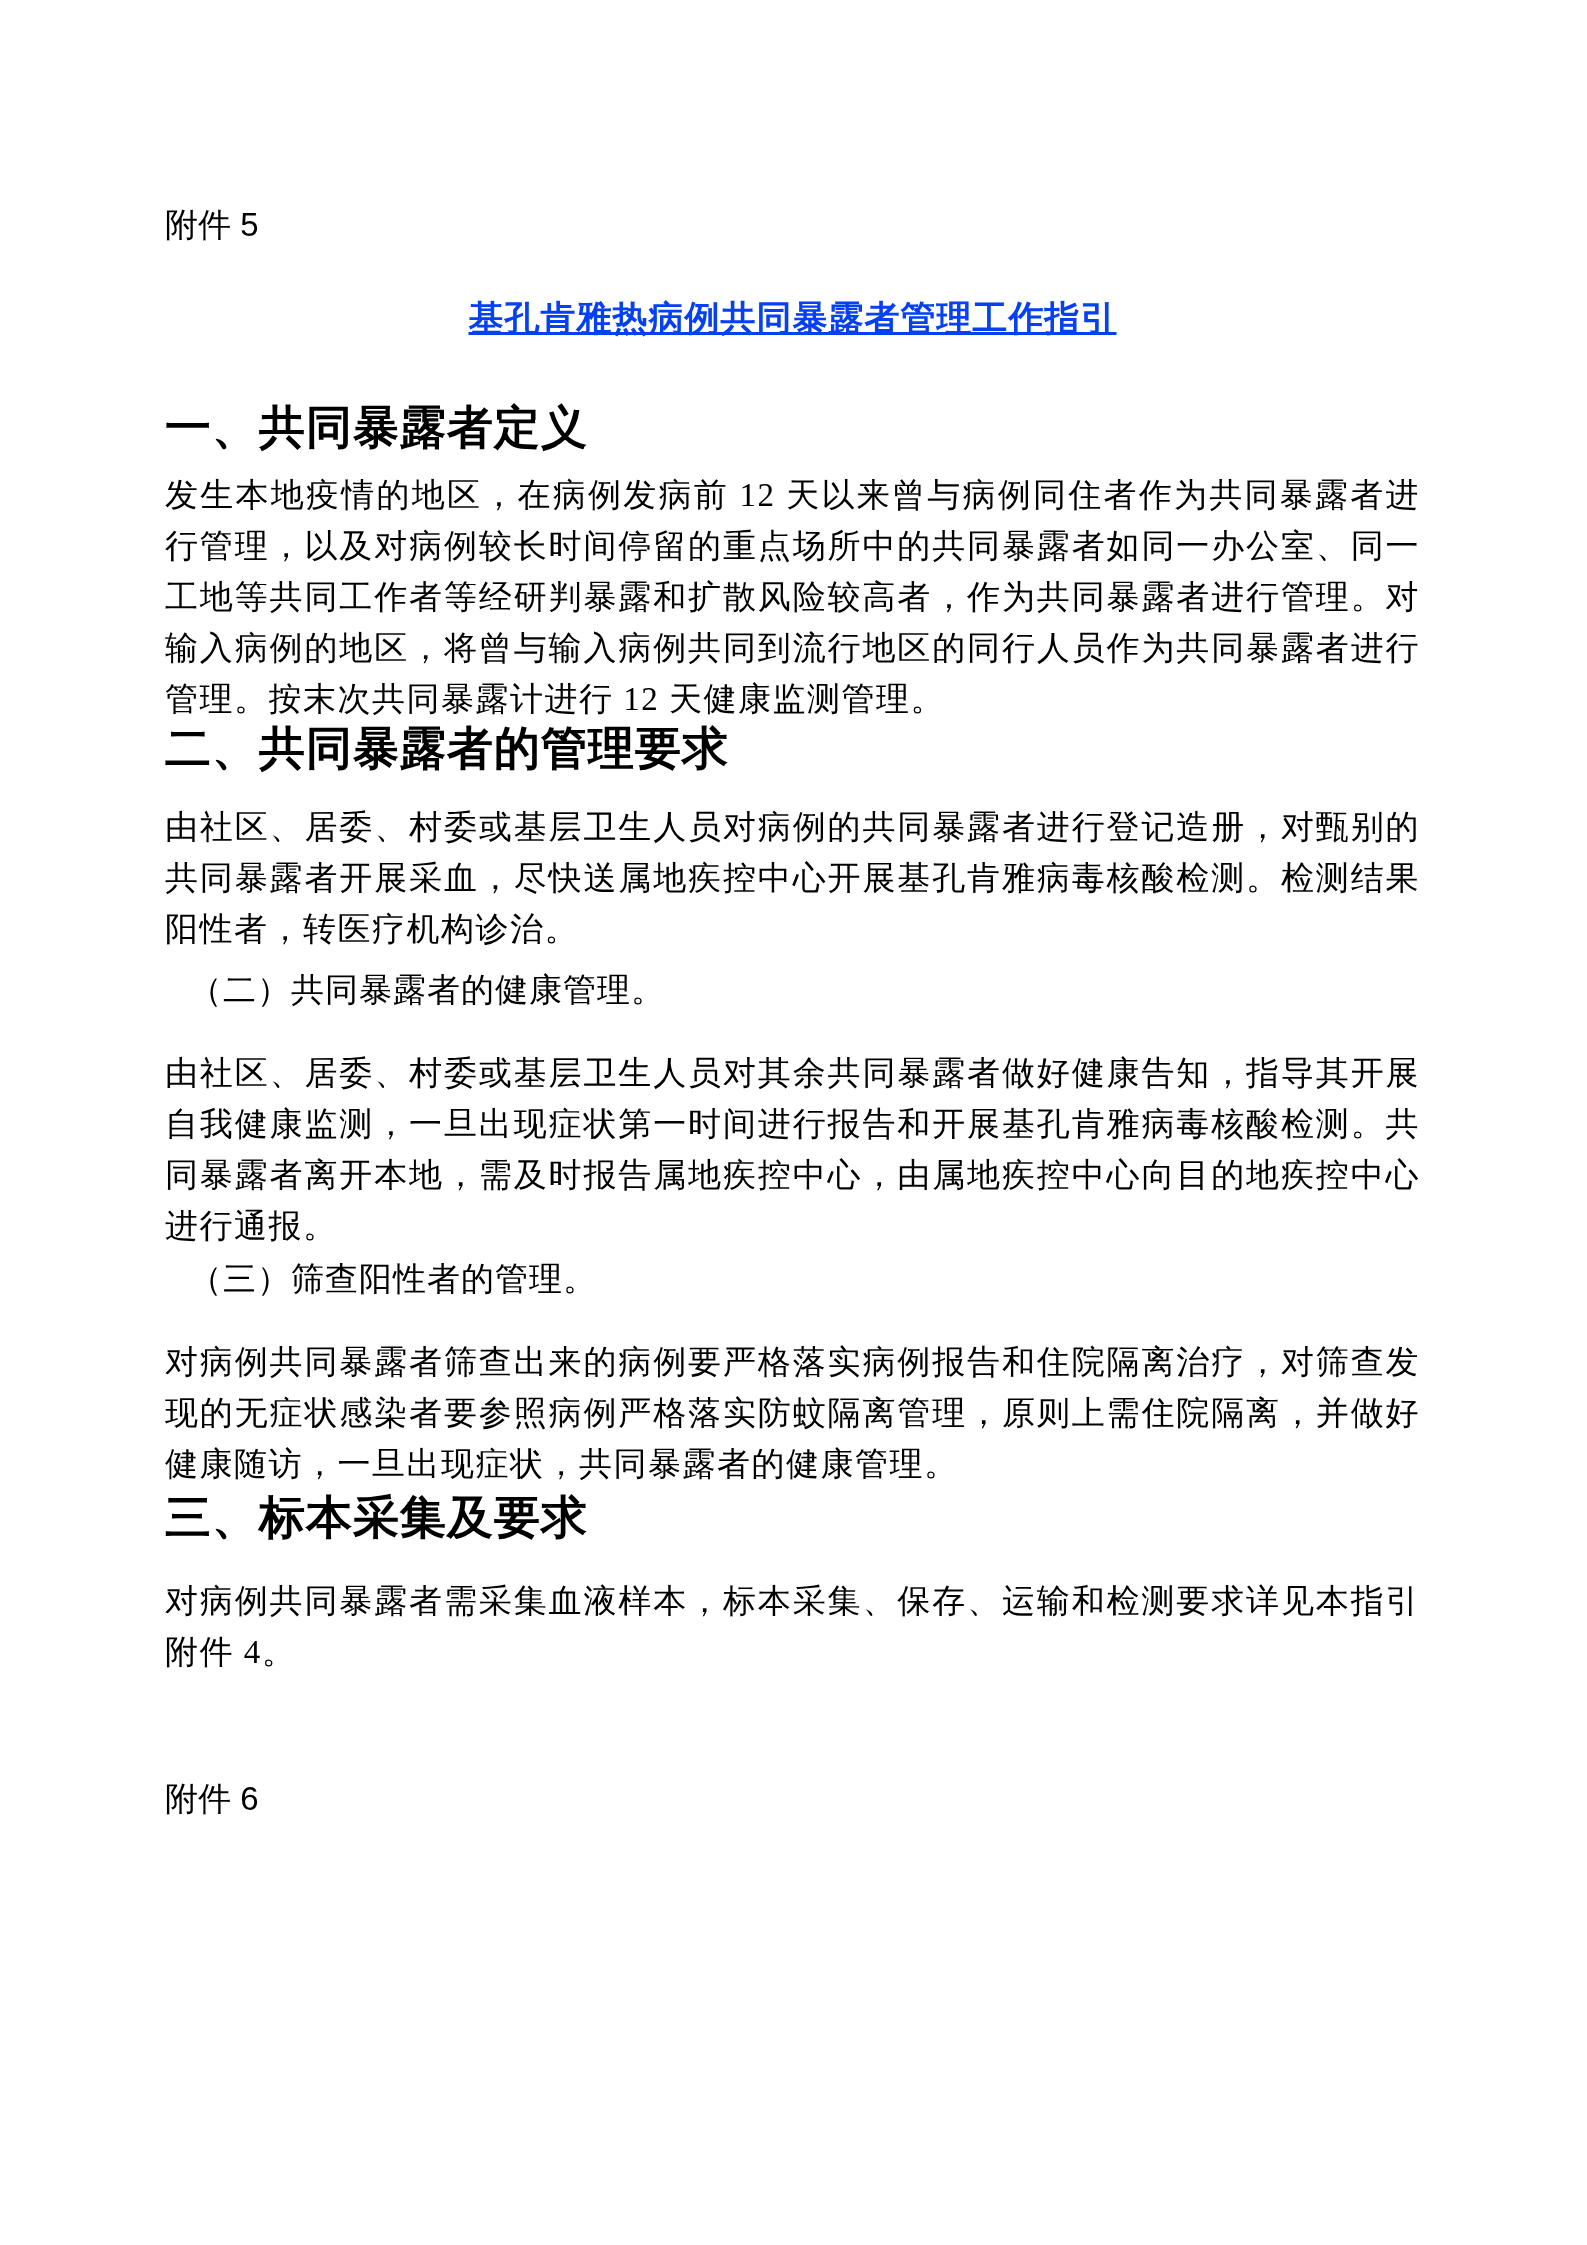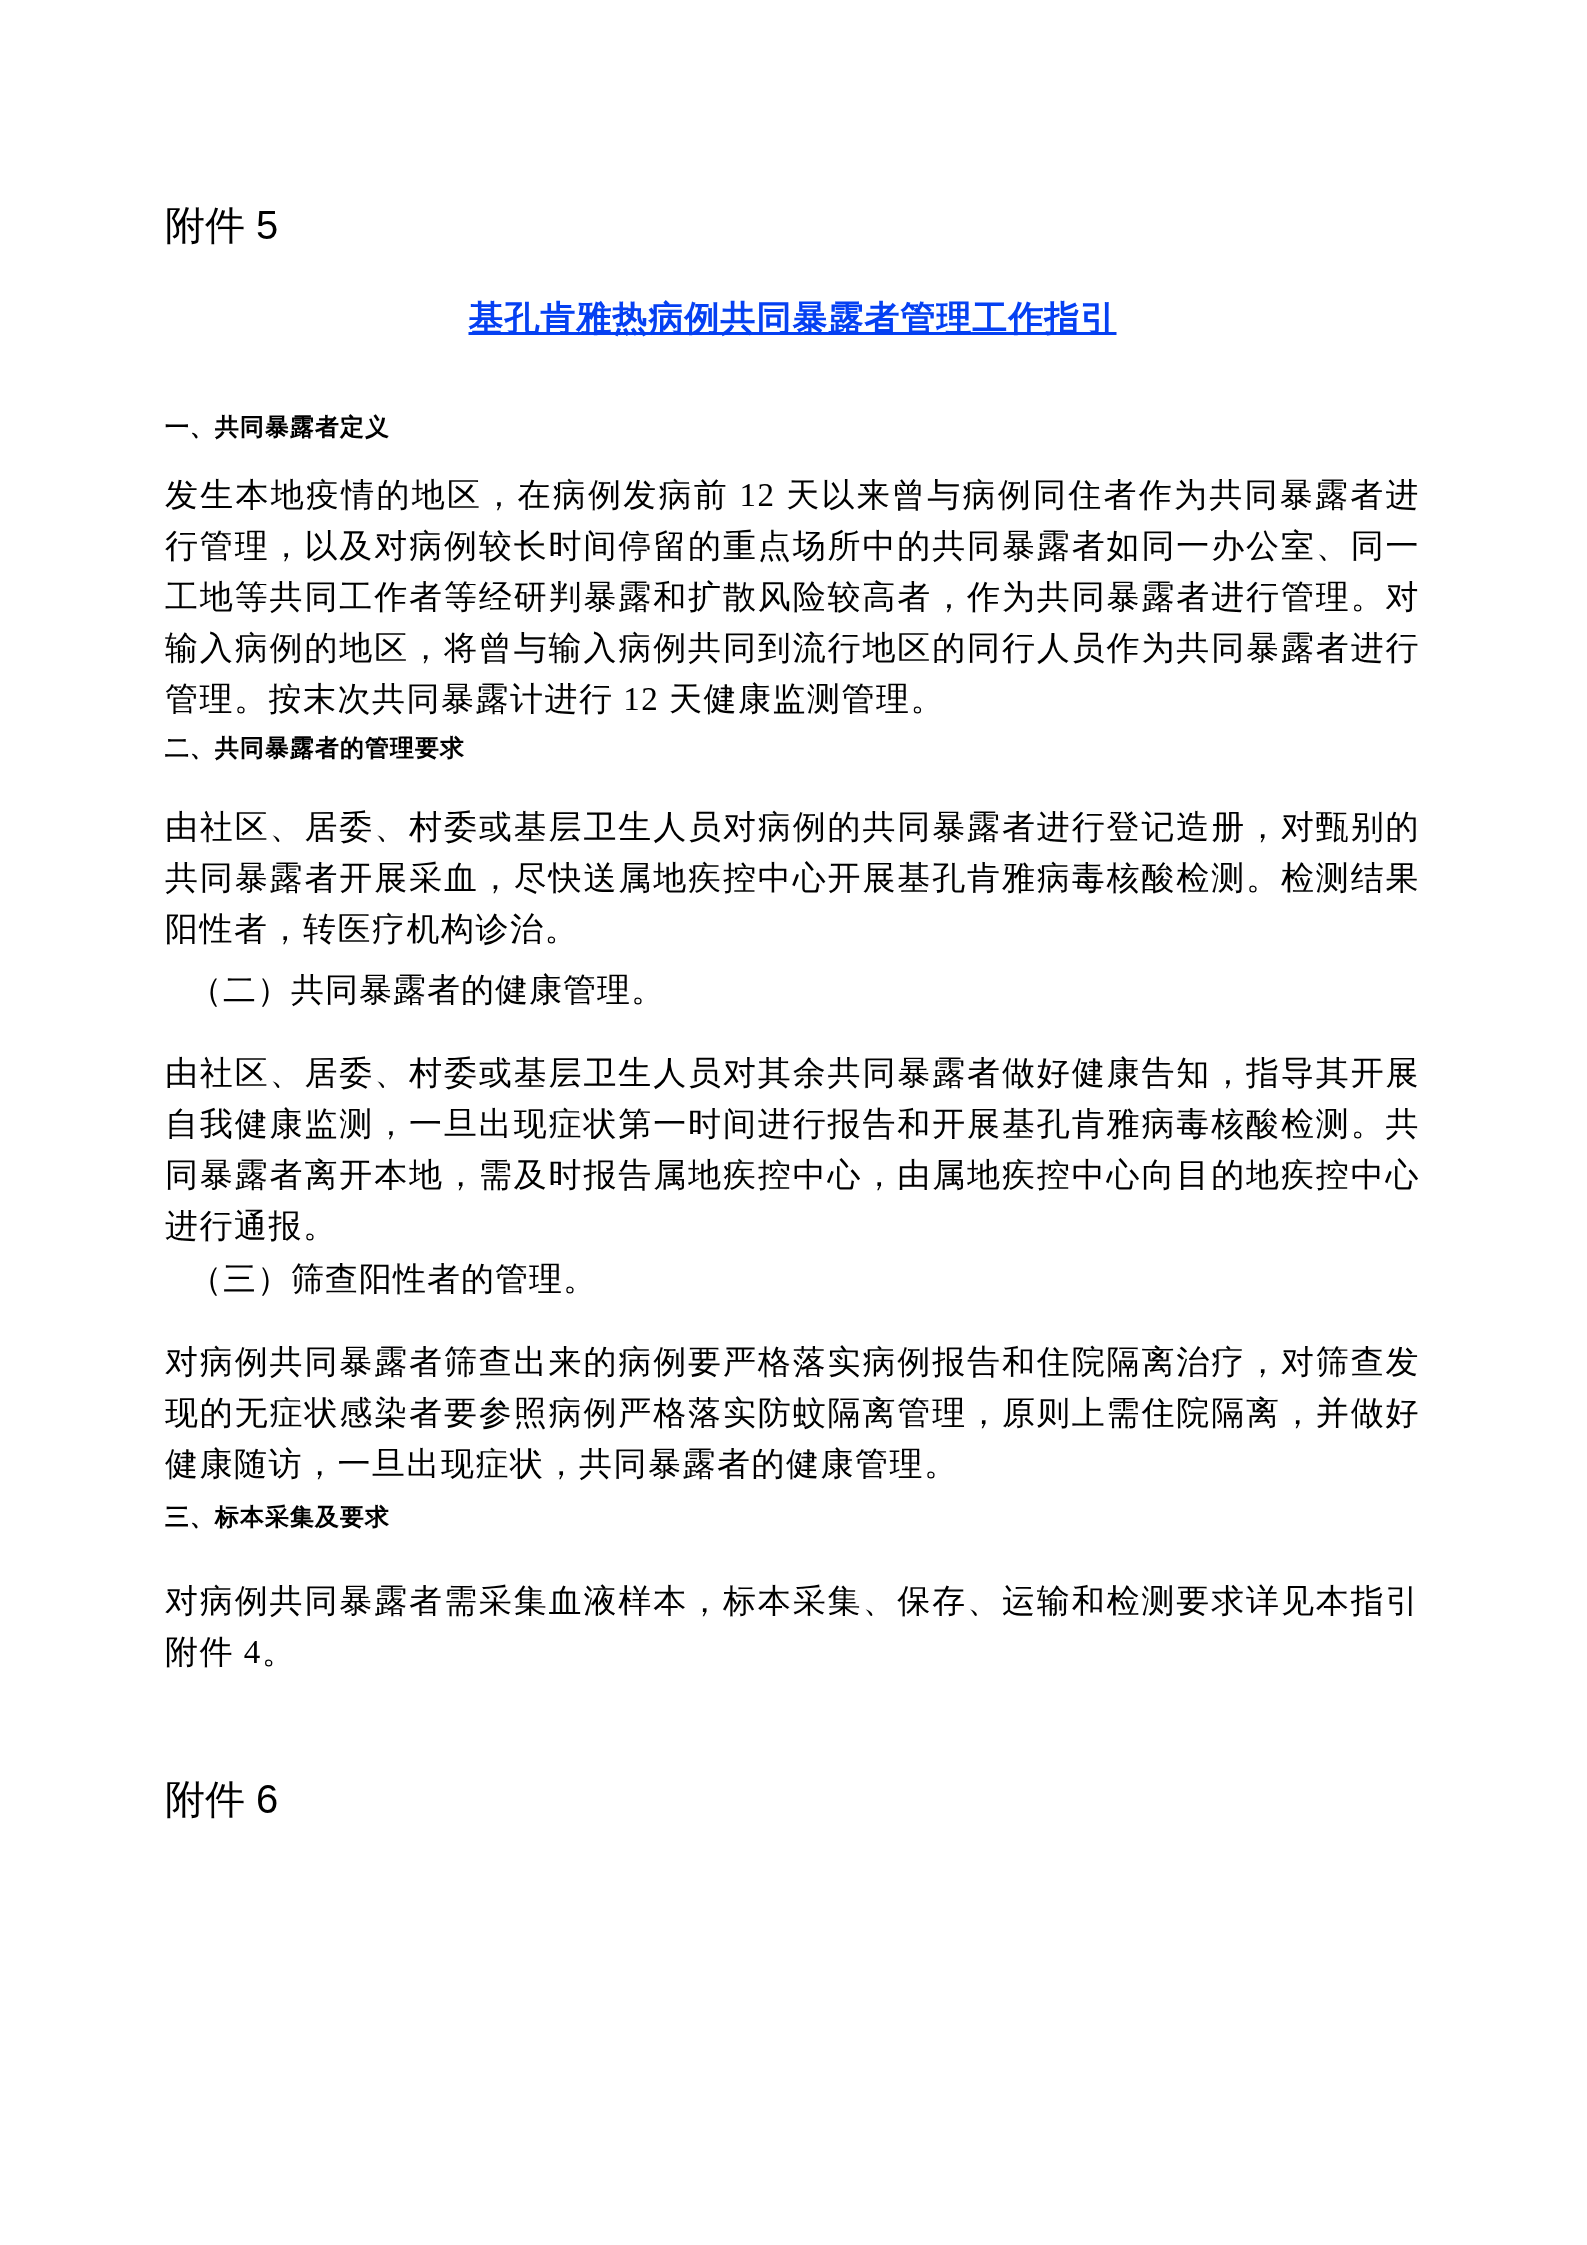--- a/index.html
+++ b/index.html
@@ -17,39 +17,39 @@
     width: 1587px;
     height: 2245px;
     padding: 202px 167px 0 165px;
     background: #ffffff;
     color: #000000;
     font-family: "Liberation Serif", "DejaVu Serif", serif;
   }
   .att-label {
     margin: 0;
     font-family: "Liberation Sans", "DejaVu Sans", sans-serif;
-    font-size: 40px;
+    font-size: 33px;
     line-height: 46px;
     color: #000000;
   }
   .doc-title {
     margin: 44px 0 0 0;
     text-align: center;
     font-family: "Liberation Sans", "DejaVu Sans", sans-serif;
     font-weight: bold;
     font-size: 35px;
     line-height: 52px;
     color: var(--title-blue, #0540f2);
     letter-spacing: 1px;
   }
   .sec-heading {
     margin: 0;
     font-family: "Liberation Sans", "DejaVu Sans", sans-serif;
     font-weight: bold;
-    font-size: 24px;
+    font-size: 46px;
     line-height: 46px;
     letter-spacing: 1px;
   }
   .sub-heading {
     margin: 0;
     font-size: 33px;
     line-height: 51px;
     padding-left: 24px;
     letter-spacing: 1px;
   }

